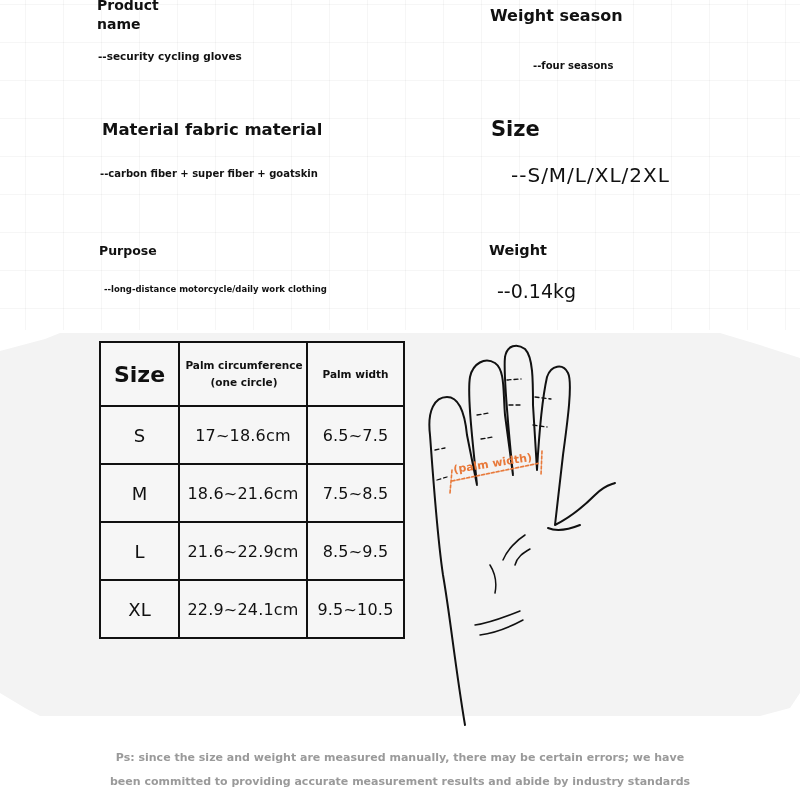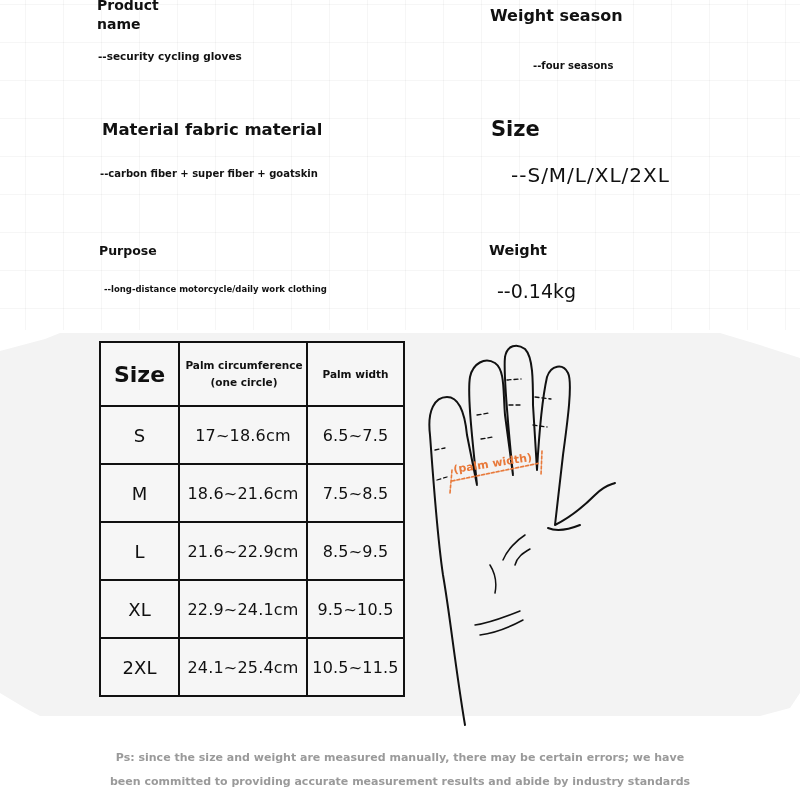--- a/index.html
+++ b/index.html
@@ -133,25 +133,20 @@
   <tr class="data-row">
     <td class="td-size">L</td>
     <td class="td-circ">21.6~22.9cm</td>
     <td class="td-width">8.5~9.5</td>
   </tr>
   <tr class="data-row">
     <td class="td-size">XL</td>
     <td class="td-circ">22.9~24.1cm</td>
     <td class="td-width">9.5~10.5</td>
   </tr>
-  <tr class="data-row">
-    <td class="td-size">2XL</td>
-    <td class="td-circ">24.1~25.4cm</td>
-    <td class="td-width">10.5~11.5</td>
-  </tr>
 </tbody>
   </table>
 
 <div class="hands">
   <svg width="395" height="400" viewBox="0 0 395 400" fill="none" stroke="#111" stroke-width="2" stroke-linecap="round" stroke-linejoin="round">
 
     <g>
       <path d="M60 390 C50 330 45 280 38 240 C32 200 28 140 25 100 C22 75 30 62 42 62 C55 62 60 80 62 100 L72 150
                C68 110 62 60 65 42 C68 28 80 22 90 28 C100 35 98 55 100 80 L108 140
                C104 100 98 40 100 22 C102 10 112 8 120 14 C128 22 128 45 128 70 L132 135

